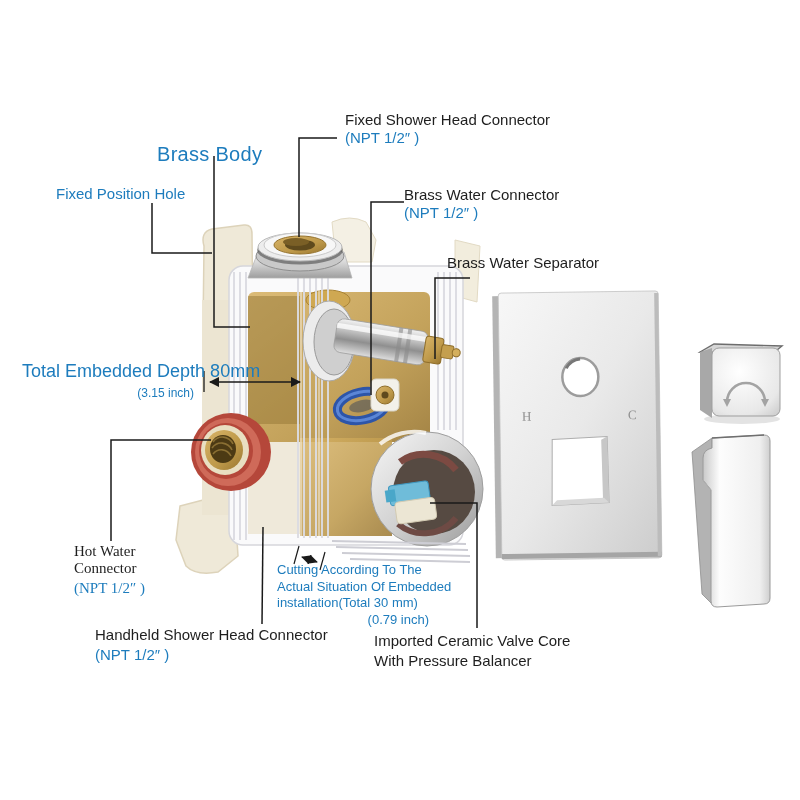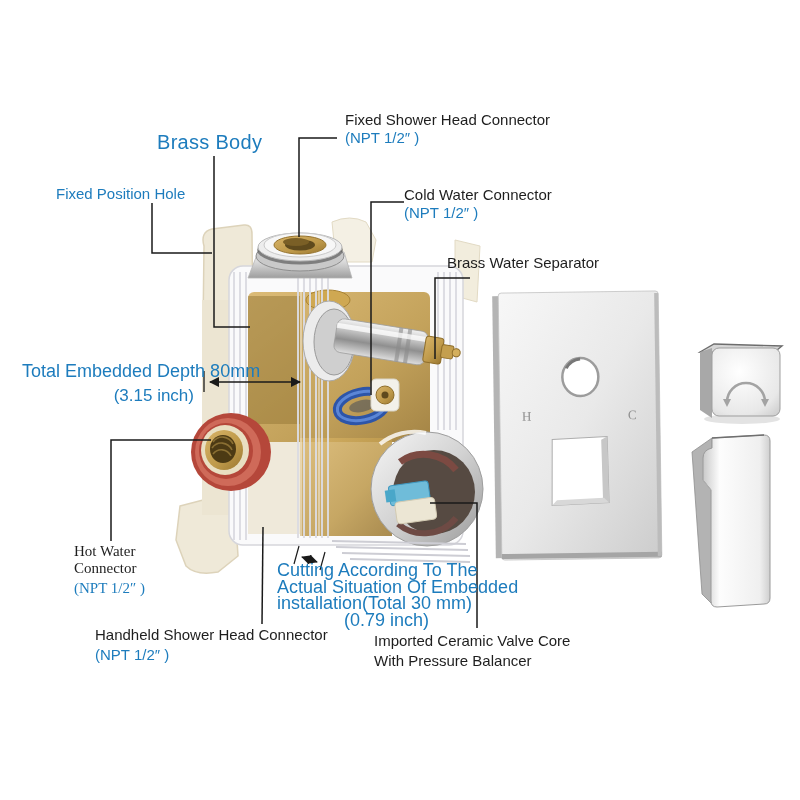--- a/index.html
+++ b/index.html
@@ -2,25 +2,25 @@
 <html style="--accent-blue: #1d7cbd; --text-ink: #1e1e1e; --leader-line: #1a1a1a; --brass: #bd9849; --hot-red: #b5473a; --cold-blue: #2d55a8; --ceramic-teal: #6fbcd9; --bracket-cream: #efe9d8; --chrome-light: #f5f5f5; --chrome-dark: #a5a5a5;"><head>
 <meta charset="utf-8">
 <style>
   html,body{margin:0;padding:0;background:#fff;}
   .stage{position:relative;width:800px;height:800px;background:#ffffff;overflow:hidden;
          font-family:"Liberation Sans",sans-serif;}
   .art{position:absolute;left:0;top:0;}
   .lbl{position:absolute;white-space:nowrap;color:#1e1e1e;font-size:15px;line-height:1.18;}
   .blue{color:var(--accent-blue,#1d7cbd);}
   .lbl .ln{display:block;}
-  .big{font-size:20px;letter-spacing:.3px;}
+  .big{font-size:20px;letter-spacing:.3px;margin-top:12px;}
   .depth-block{width:172px;}
-  .depth-block .in{display:block;text-align:right;font-size:17px;margin-top:4px;}
+  .depth-block .in{display:block;text-align:right;font-size:12px;margin-top:4px;}
   .depth-block .d1{display:block;font-size:18px;}
-  .cut-block{width:172px;font-size:18px;line-height:16.5px;white-space:nowrap;}
+  .cut-block{width:172px;font-size:13px;line-height:16.5px;white-space:nowrap;}
   .cut-block .r{display:block;text-align:right;padding-right:20px;}
   .ceramic{font-size:15px;line-height:19.5px;}
   .hotw{line-height:17px;font-family:Liberation Serif, serif;}
 </style>
 </head>
 <body>
 
 <div class="stage">
 
   <svg class="art" width="800" height="800" viewBox="0 0 800 800">
@@ -221,21 +221,21 @@
   <div class="lbl blue big" style="left:157px;top:131px">Brass Body</div>
 
   <div class="lbl blue" style="left:56px;top:185px">Fixed Position Hole</div>
 
   <div class="lbl" style="left:345px;top:111px">
     <span class="ln">Fixed Shower Head Connector</span>
     <span class="ln blue">(NPT 1/2″ )</span>
   </div>
 
   <div class="lbl" style="left:404px;top:186px">
-    <span class="ln">Cold Water Connector</span>
+    <span class="ln">Brass Water Connector</span>
     <span class="ln blue">(NPT 1/2″ )</span>
   </div>
 
   <div class="lbl" style="left:447px;top:254px">Brass Water Separator</div>
 
   <div class="lbl blue depth-block" style="left:22px;top:361px">
     <span class="d1">Total Embedded Depth 80mm</span>
     <span class="in">(3.15 inch)</span>
   </div>
 

